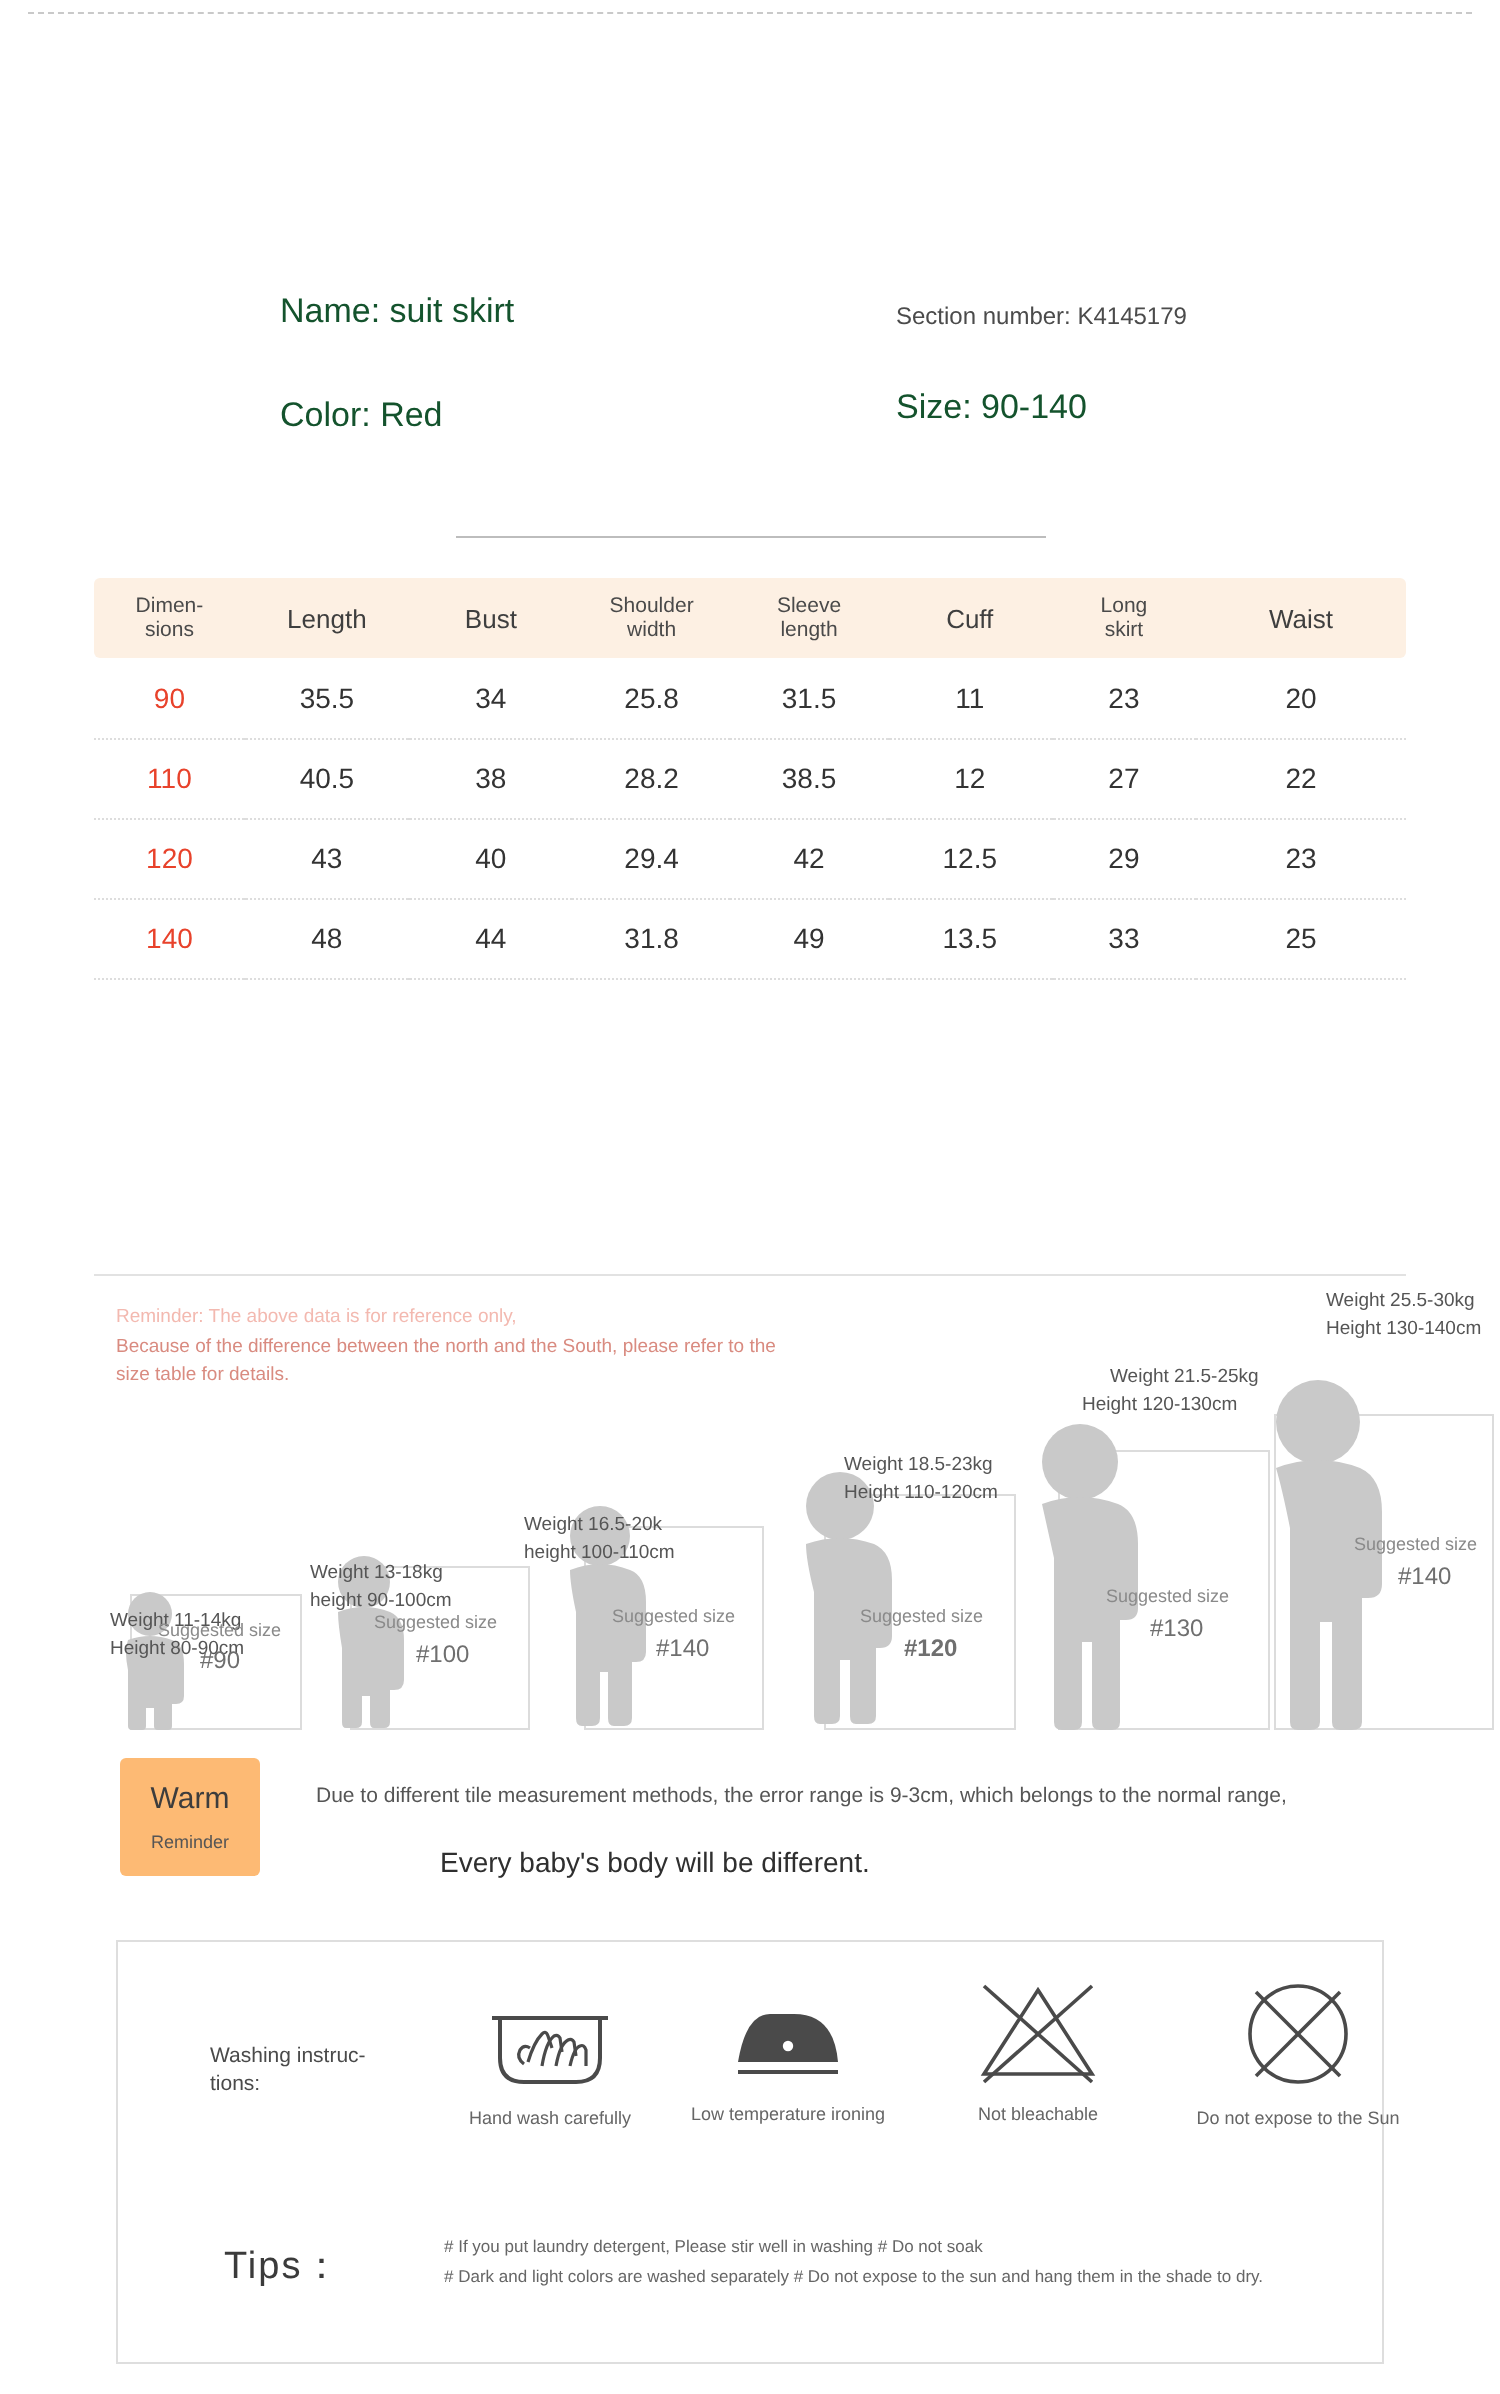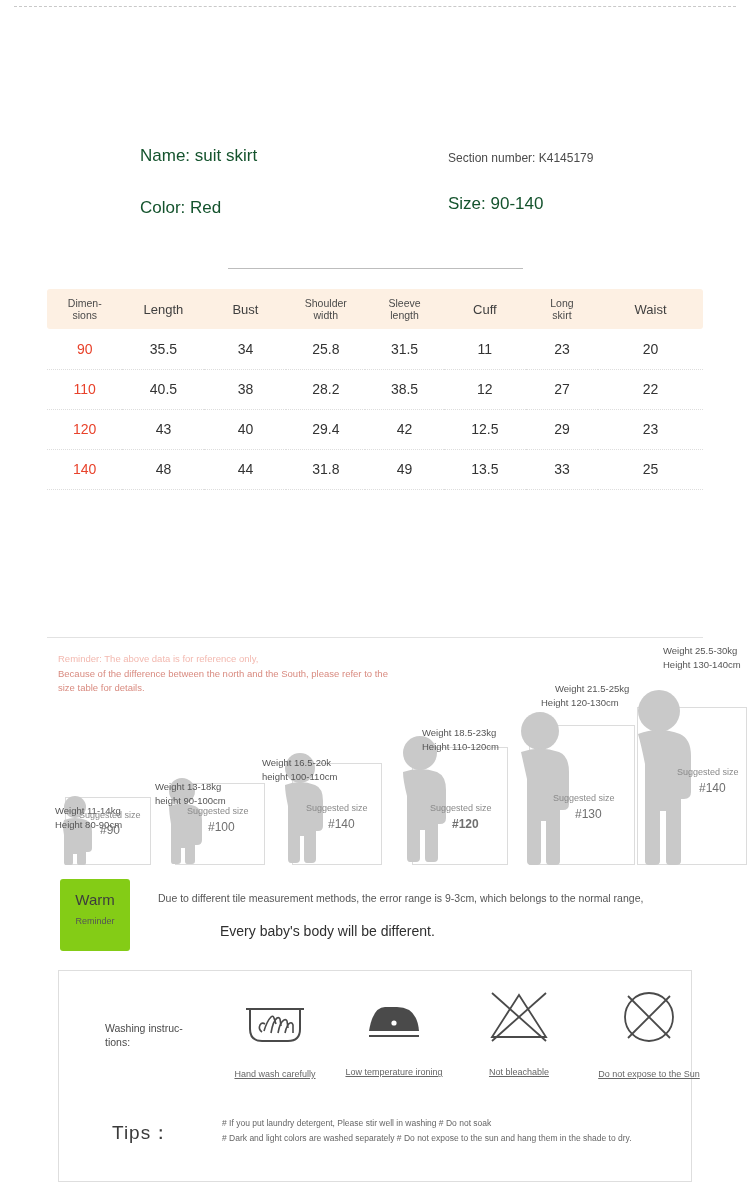--- a/index.html
+++ b/index.html
@@ -190,22 +190,22 @@
   .warm-wrap {
     position: absolute;
     top: 879px;
     left: 60px;
     width: 640px;
     height: 68px;
   }
   .warm-box {
     position: absolute;
     left: 0; top: 0;
-    width: 70px; height: 72px;
-    background: #84cc16;
+    width: 70px; height: 59px;
+    background: #fdba74;
     border-radius: 3px;
     text-align: center;
   }
   .warm-box .w1 { font-size: 15px; color: #3d3d3d; margin-top: 12px; }
   .warm-box .w2 { font-size: 9px; color: #555; margin-top: 8px; }
   .warm-text1 {
     position: absolute;
     left: 98px; top: 12px;
     width: 540px;
     font-size: 10.5px;
@@ -231,21 +231,21 @@
   .wash-label {
     position: absolute;
     left: 46px; top: 50px;
     font-size: 10.5px;
     color: #4a4a4a;
     line-height: 1.35;
     width: 86px;
   }
   .wash-item { position: absolute; text-align: center; }
   .wash-item .cap {
-    font-size: 9px; color: #666; margin-top: 18px; white-space: nowrap; text-decoration: underline;
+    font-size: 9px; color: #666; margin-top: 2px; white-space: nowrap;
   }
   .tips-label {
     position: absolute;
     left: 112px; top: 1120px;
     font-size: 19px;
     color: #3b3b3b;
     letter-spacing: 1px;
   }
   .tips-text {
     position: absolute;

